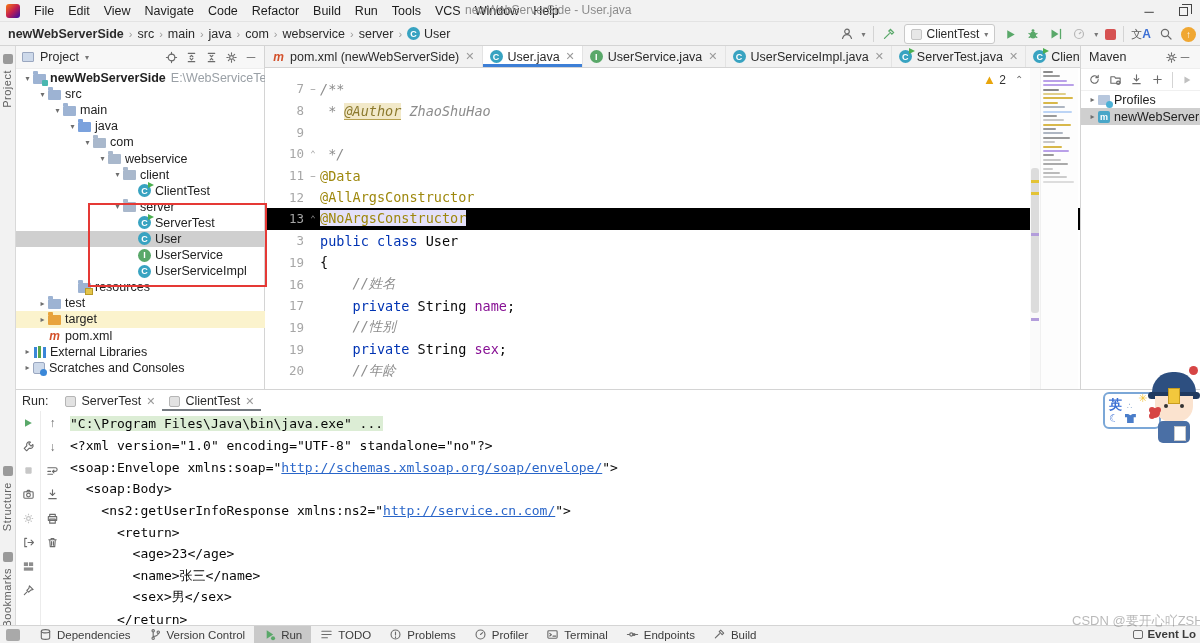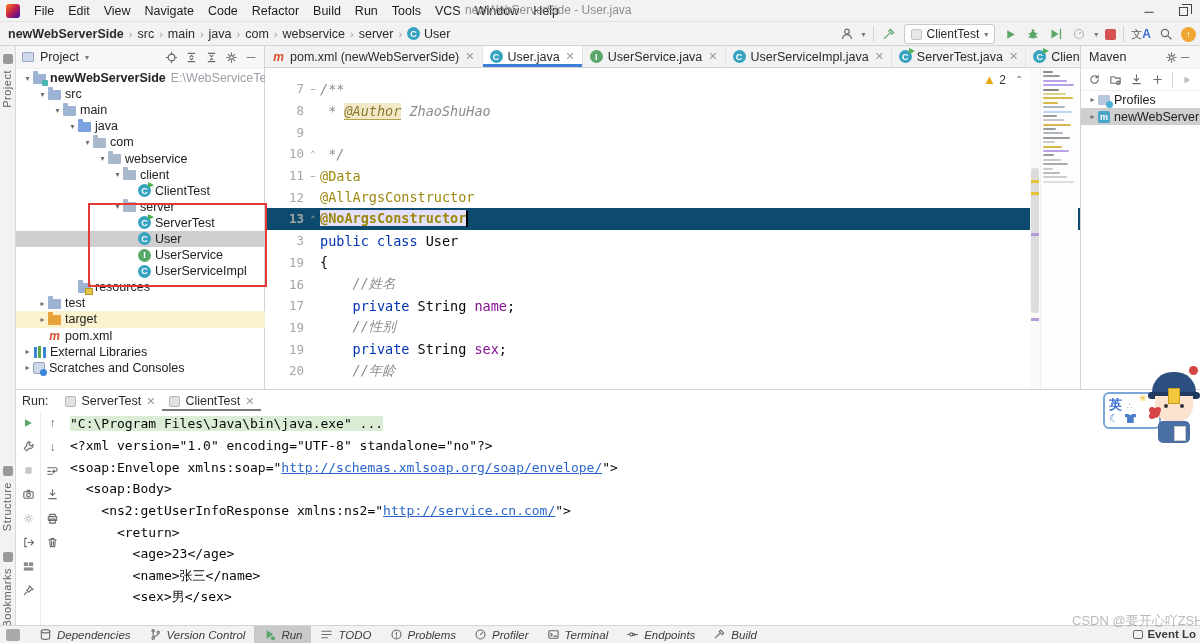--- a/index.html
+++ b/index.html
@@ -82,21 +82,21 @@
 
   
   #editor{position:absolute;left:265px;top:46px;width:815px;height:343px;background:#fff;}
   #tabbar{height:22px;background:#f2f2f2;border-bottom:1px solid #d4d4d4;display:flex;align-items:stretch;}
   .tab{display:flex;align-items:center;gap:5px;padding:0 7px;font-size:12.5px;border-right:1px solid #e3e3e3;position:relative;color:#2b2b2b;white-space:nowrap;}
   .tab.active{background:#fff;box-shadow:inset 0 -3px 0 #3d7fd6;}
   .tab .close{color:#9a9a9a;font-size:11px;margin-left:1px;}
   #tab-more{margin-left:auto;padding:0 6px;display:flex;align-items:center;color:#555;font-size:12px;}
   #code{position:absolute;left:0;top:22px;width:815px;height:321px;padding-top:10px;}
   .crow{height:21.7px;display:flex;align-items:center;white-space:pre;}
-  .crow.current{background:#0c4a6e;font-weight:bold;}
+  .crow.current{background:#000000;}
   .gut{width:55px;flex:none;text-align:right;padding-right:16px;color:#a6a6a6;font-size:12.5px;position:relative;}
   .fold{position:absolute;right:2px;top:3px;color:#9a9a9a;font-size:9px;width:10px;text-align:center;}
   .cline{font-size:13.5px;color:#080808;}
   .c-kw{color:#0033b3;}
   .c-plain{color:#080808;}
   .c-field{color:#871094;}
   .c-cmt{color:#8c8c8c;font-style:italic;}
   .c-anno{color:#9e880d;}
   .c-doctag{color:#8c7a2e;font-style:italic;background:#f2e9c9;border-bottom:1px solid #b6a14f;}
   .c-idhl{background:#e4e1fa;}
@@ -134,21 +134,21 @@
   .ric{width:15px;height:15px;display:flex;align-items:center;justify-content:center;color:#6b6b6b;font-size:12px;}
   #console{position:absolute;left:48px;top:21px;width:1136px;height:215px;overflow:hidden;padding:2px 0 0 6px;}
   .con-line{height:21.7px;display:flex;align-items:center;white-space:pre;font-size:13px;}
   .k-plain{color:#080808;}
   .k-link{color:#2a66c9;text-decoration:underline;}
   .k-cmd{color:#080808;background:#dcedd5;}
 
   
   #statusbar{position:absolute;left:0;top:625px;width:1200px;height:18px;background:#f2f2f2;border-top:1px solid #d4d4d4;display:flex;align-items:center;font-size:11.5px;color:#3c3c3c;}
   #sb-corner{width:14px;height:12px;margin:0 10px 0 6px;background:#a9a9a9;border-radius:2px;}
-  .sb-item{display:flex;align-items:center;gap:5px;height:18px;padding:0 9px;font-style:italic;}
+  .sb-item{display:flex;align-items:center;gap:5px;height:18px;padding:0 9px;}
   .sb-item.active{background:#c9c9c9;}
   .sb-item svg{flex:none;}
   #event-log{position:absolute;right:4px;top:2px;display:flex;align-items:center;gap:4px;color:#3c3c3c;}
   #event-log .bubble{width:10px;height:9px;border:1.2px solid #6b6b6b;border-radius:2px;}
 
   
   #annotation-rect{position:absolute;left:88px;top:203px;width:179px;height:84px;border:2px solid #e53935;pointer-events:none;z-index:50;}
   #watermark{position:absolute;left:1072px;top:612px;font-size:13px;color:rgba(70,70,70,.38);z-index:60;white-space:nowrap;}
   
   #ime{position:absolute;left:1103px;top:392px;width:58px;height:37px;background:#fff;border:2px solid #7ba7d7;border-radius:6px;z-index:55;padding:2px 4px;}
@@ -647,20 +647,21 @@
   <div id="console" class="mono">
       <div class="con-line"><span class="k-cmd">"C:\Program Files\Java\bin\java.exe" ...</span></div>
       <div class="con-line"><span class="k-plain">&lt;?xml version="1.0" encoding="UTF-8" standalone="no"?&gt;</span></div>
       <div class="con-line"><span class="k-plain">&lt;soap:Envelope xmlns:soap="</span><span class="k-link">http://schemas.xmlsoap.org/soap/envelope/</span><span class="k-plain">"&gt;</span></div>
       <div class="con-line"><span class="k-plain">  &lt;soap:Body&gt;</span></div>
       <div class="con-line"><span class="k-plain">    &lt;ns2:getUserInfoResponse xmlns:ns2="</span><span class="k-link">http://service.cn.com/</span><span class="k-plain">"&gt;</span></div>
       <div class="con-line"><span class="k-plain">      &lt;return&gt;</span></div>
       <div class="con-line"><span class="k-plain">        &lt;age&gt;23&lt;/age&gt;</span></div>
       <div class="con-line"><span class="k-plain">        &lt;name&gt;张三&lt;/name&gt;</span></div>
       <div class="con-line"><span class="k-plain">        &lt;sex&gt;男&lt;/sex&gt;</span></div>
+      <div class="con-line"><span class="k-plain">      &lt;/return&gt;</span></div>
     </div>
 </div>
 
 <div id="statusbar">
   <span id="sb-corner"></span>
   <span id="sb-items" style="display:flex">
       <span class="sb-item">
         <span>
           <svg width="13" height="13" viewBox="0 0 14 14">
             <ellipse class="st" cx="7" cy="3.5" rx="4.5" ry="1.8"></ellipse>

